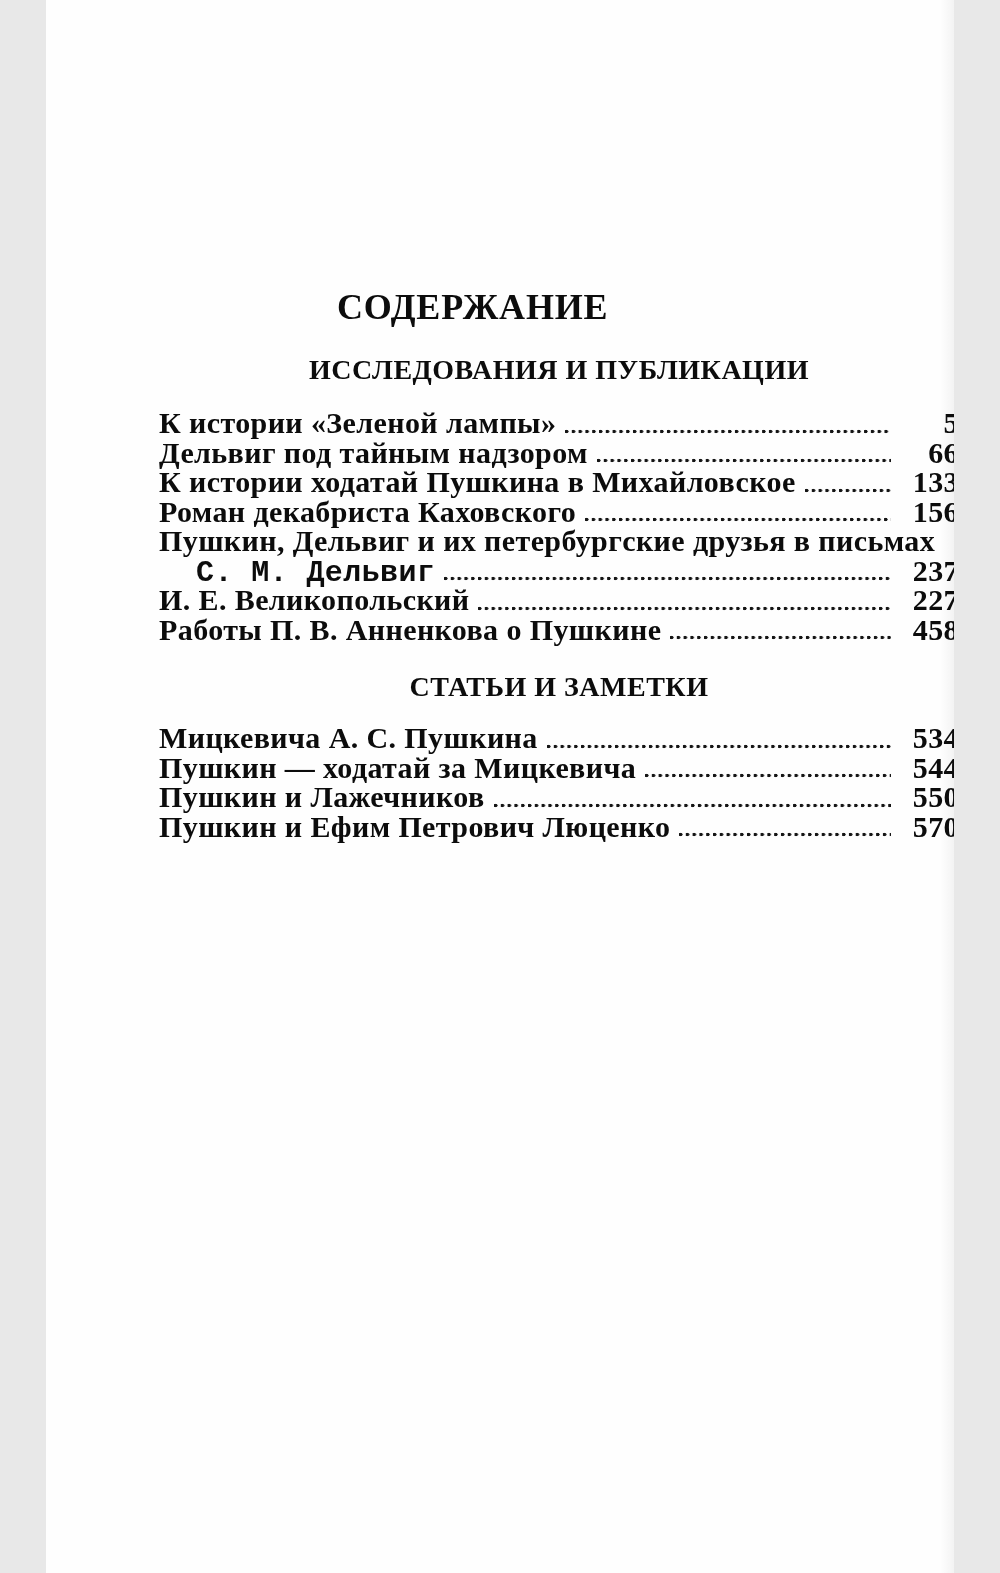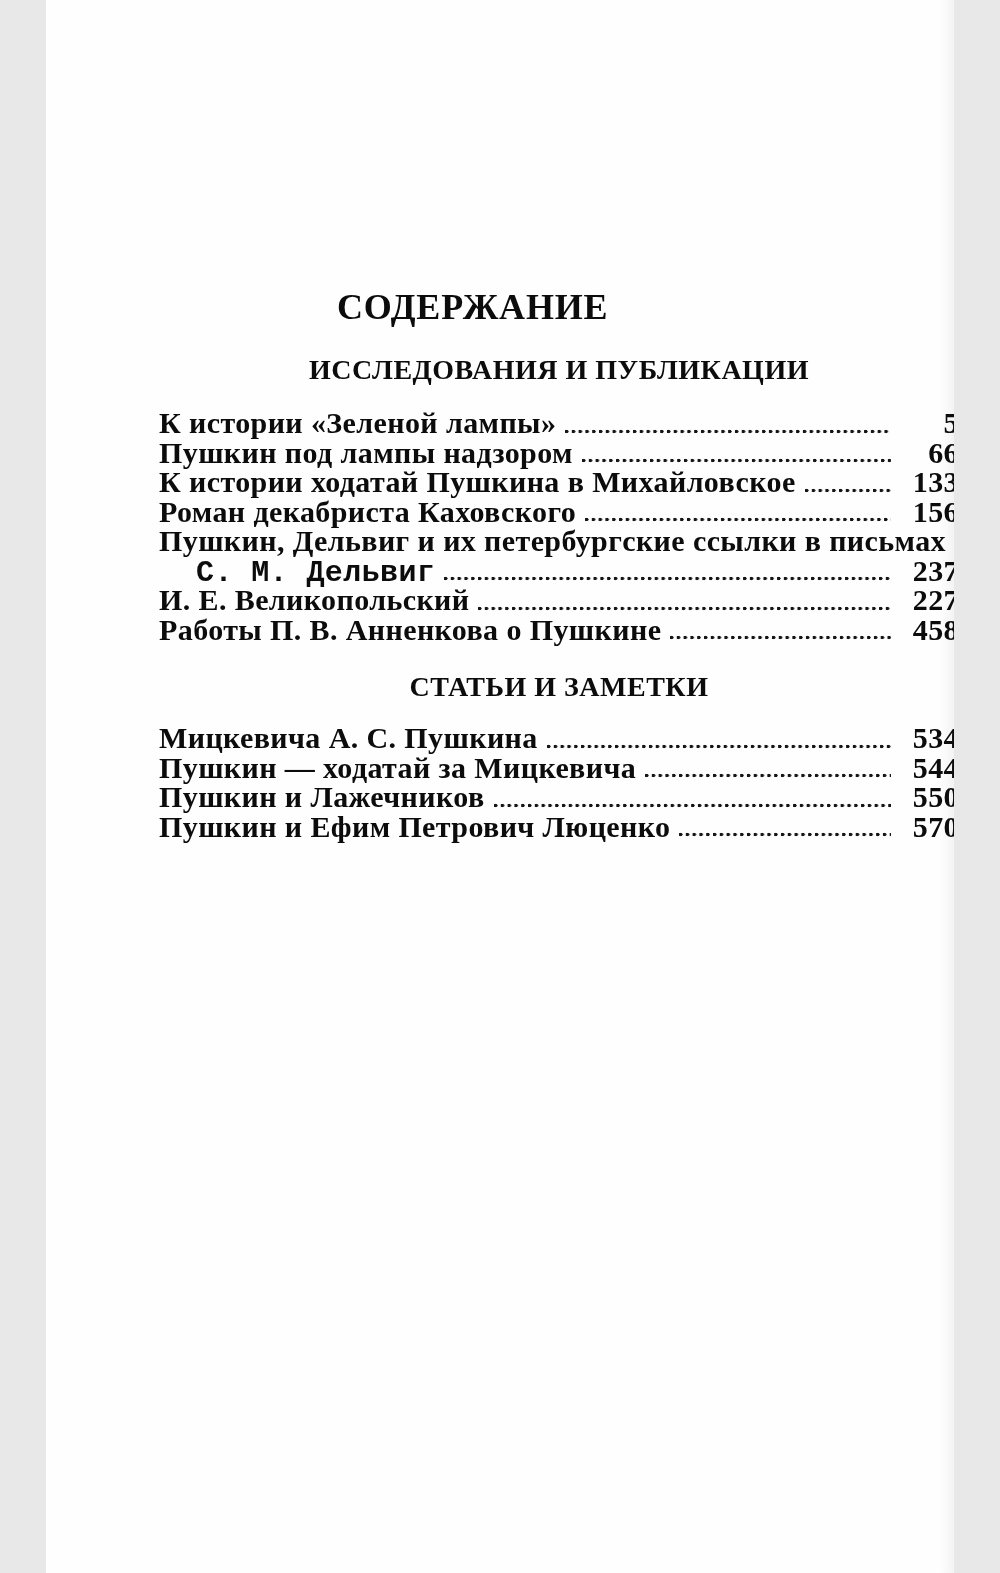--- a/index.html
+++ b/index.html
@@ -111,36 +111,36 @@
 
   <div class="section-heading" id="heading-1">ИССЛЕДОВАНИЯ И ПУБЛИКАЦИИ</div>
 
   <div class="entry-list" id="list-1">
     <div class="entry">
       <span class="label">К истории «Зеленой лампы»</span>
       <span class="dots"></span>
       <span class="num">5</span>
     </div>
     <div class="entry">
-      <span class="label">Пушкин под лампы надзором</span>
+      <span class="label">Дельвиг под тайным надзором</span>
       <span class="dots"></span>
       <span class="num">66</span>
     </div>
     <div class="entry">
       <span class="label">К истории ходатай Пушкина в Михайловское</span>
       <span class="dots"></span>
       <span class="num">133</span>
     </div>
     <div class="entry">
       <span class="label">Роман декабриста Каховского</span>
       <span class="dots"></span>
       <span class="num">156</span>
     </div>
     <div class="entry no-num">
-      <span class="label">Пушкин, Дельвиг и их петербургские ссылки в письмах</span>
+      <span class="label">Пушкин, Дельвиг и их петербургские друзья в письмах</span>
     </div>
     <div class="entry indent">
       <span class="label">С. М. Дельвиг</span>
       <span class="dots"></span>
       <span class="num">237</span>
     </div>
     <div class="entry">
       <span class="label">И. Е. Великопольский</span>
       <span class="dots"></span>
       <span class="num">227</span>

